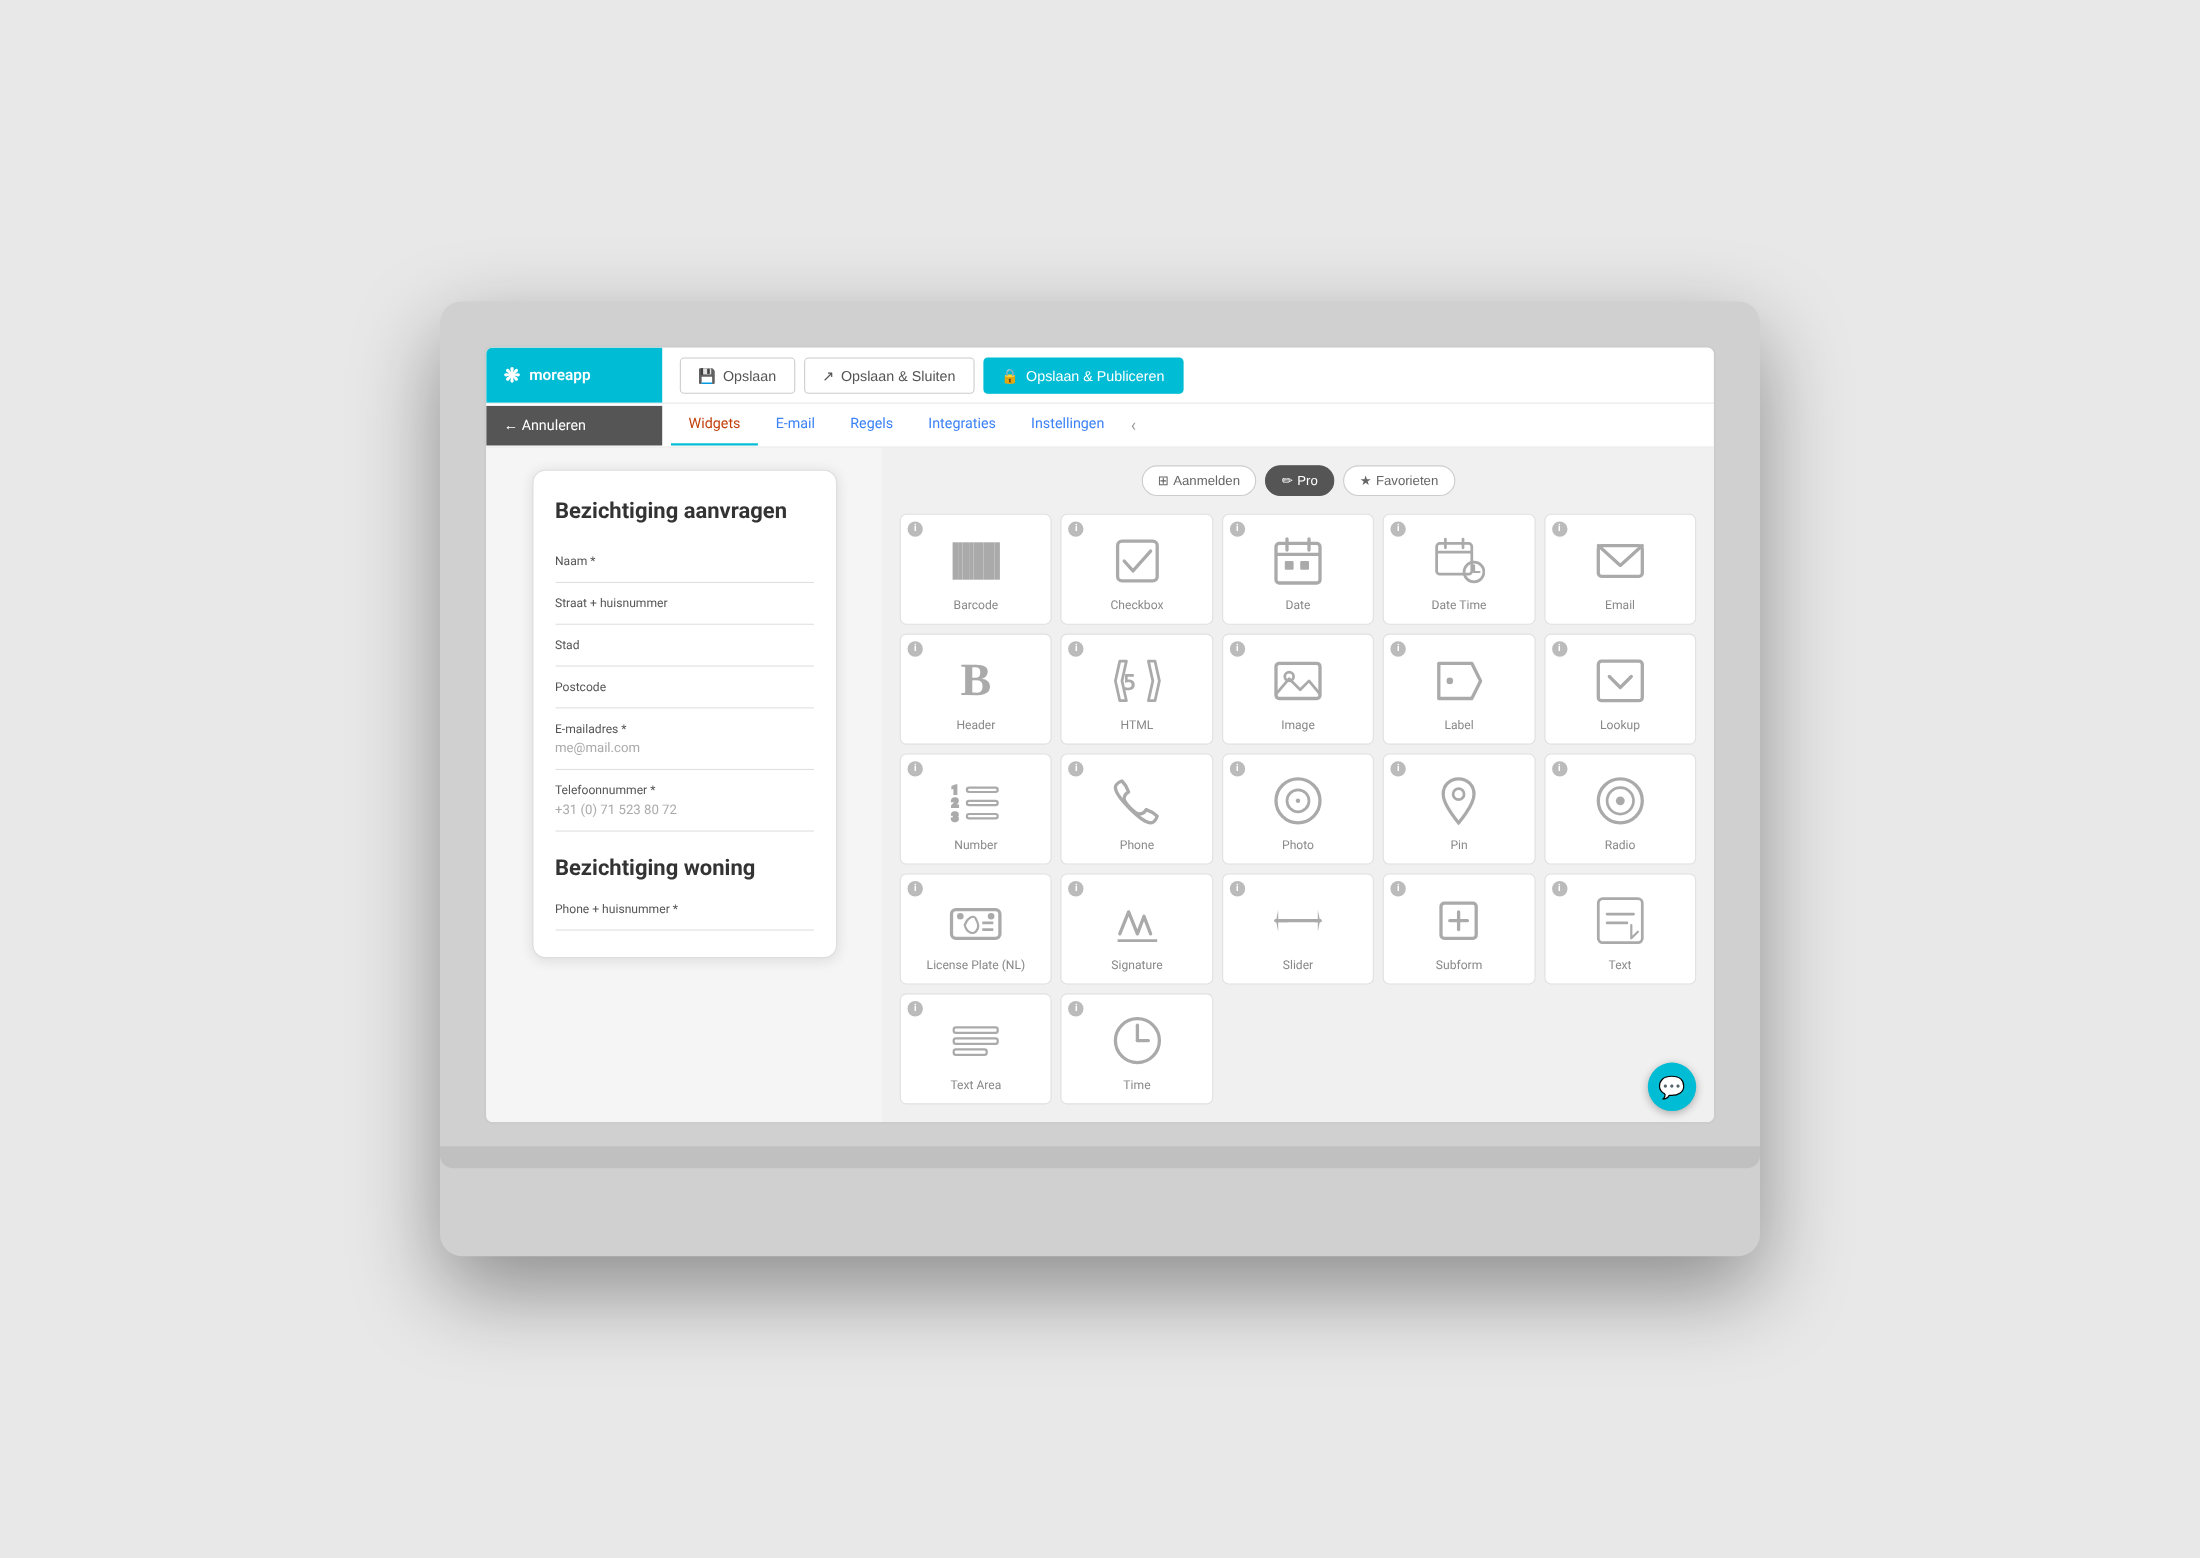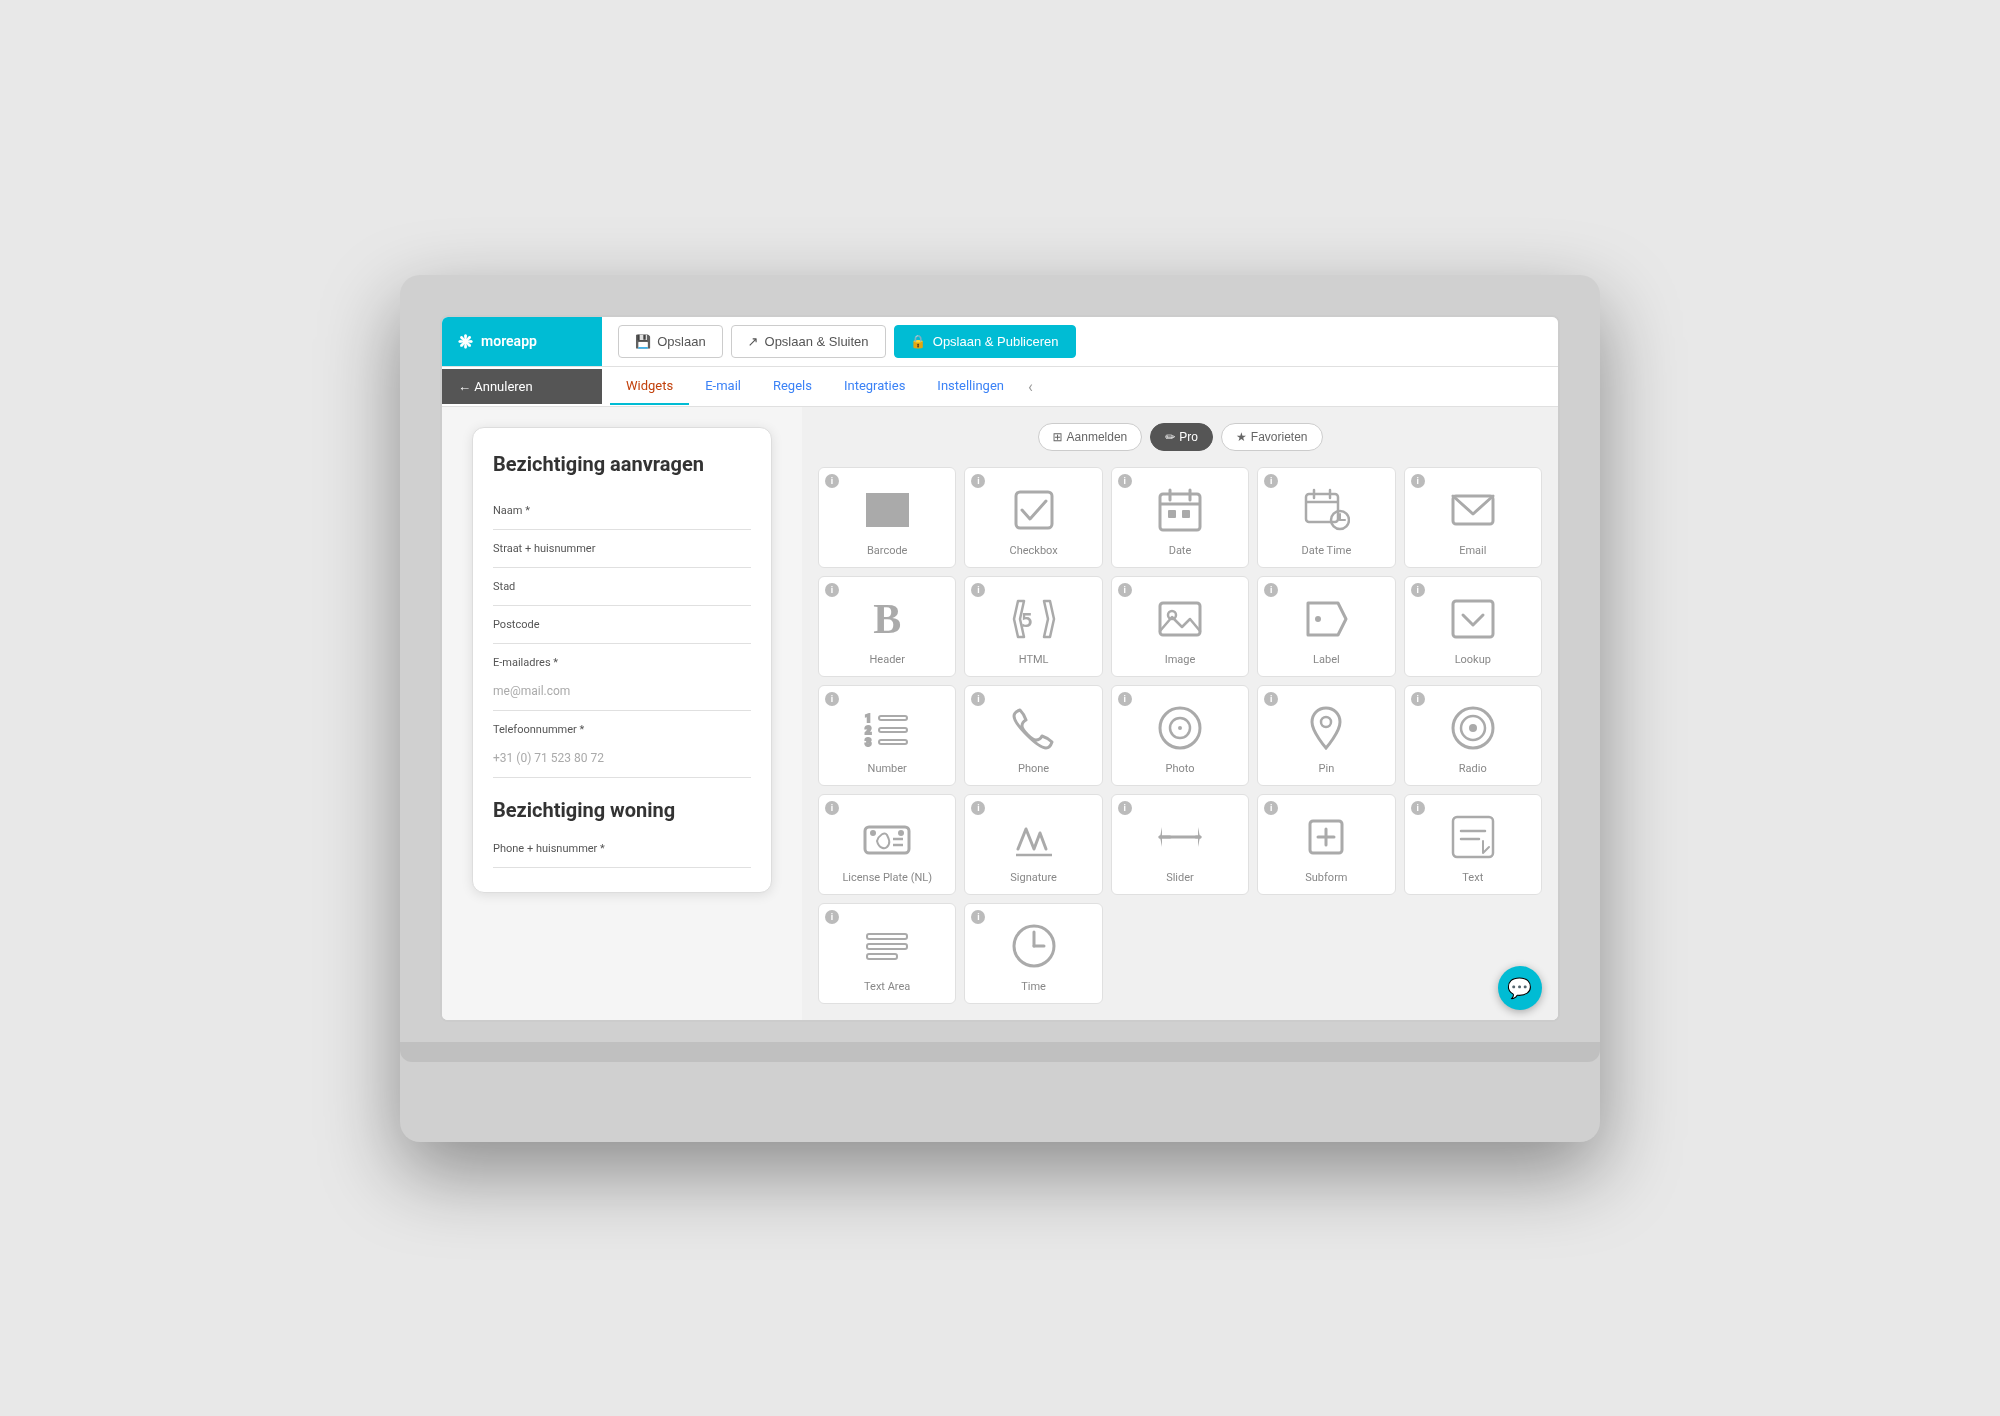--- a/index.html
+++ b/index.html
@@ -154,21 +154,21 @@
       display: flex;
       align-items: flex-start;
       justify-content: center;
     }
 
     .mobile-form {
       background: white;
       border-radius: 12px;
       border: 1px solid #ddd;
       box-shadow: 0 2px 12px rgba(0,0,0,0.1);
-      width: 300px;
+      width: 277px;
       padding: 24px 20px;
       overflow: hidden;
     }
 
     .form-section-title {
       font-size: 20px;
       font-weight: 700;
       color: #333;
       margin-bottom: 16px;
     }
@@ -180,21 +180,21 @@
 
     .form-field-label {
       font-size: 11px;
       color: #555;
       display: block;
     }
 
     .form-field-placeholder {
       font-size: 12px;
       color: #aaa;
-      margin-top: 15px;
+      margin-top: 4px;
     }
 
     .form-section-title-2 {
       font-size: 20px;
       font-weight: 700;
       color: #333;
       margin-top: 20px;
       margin-bottom: 8px;
     }
 

